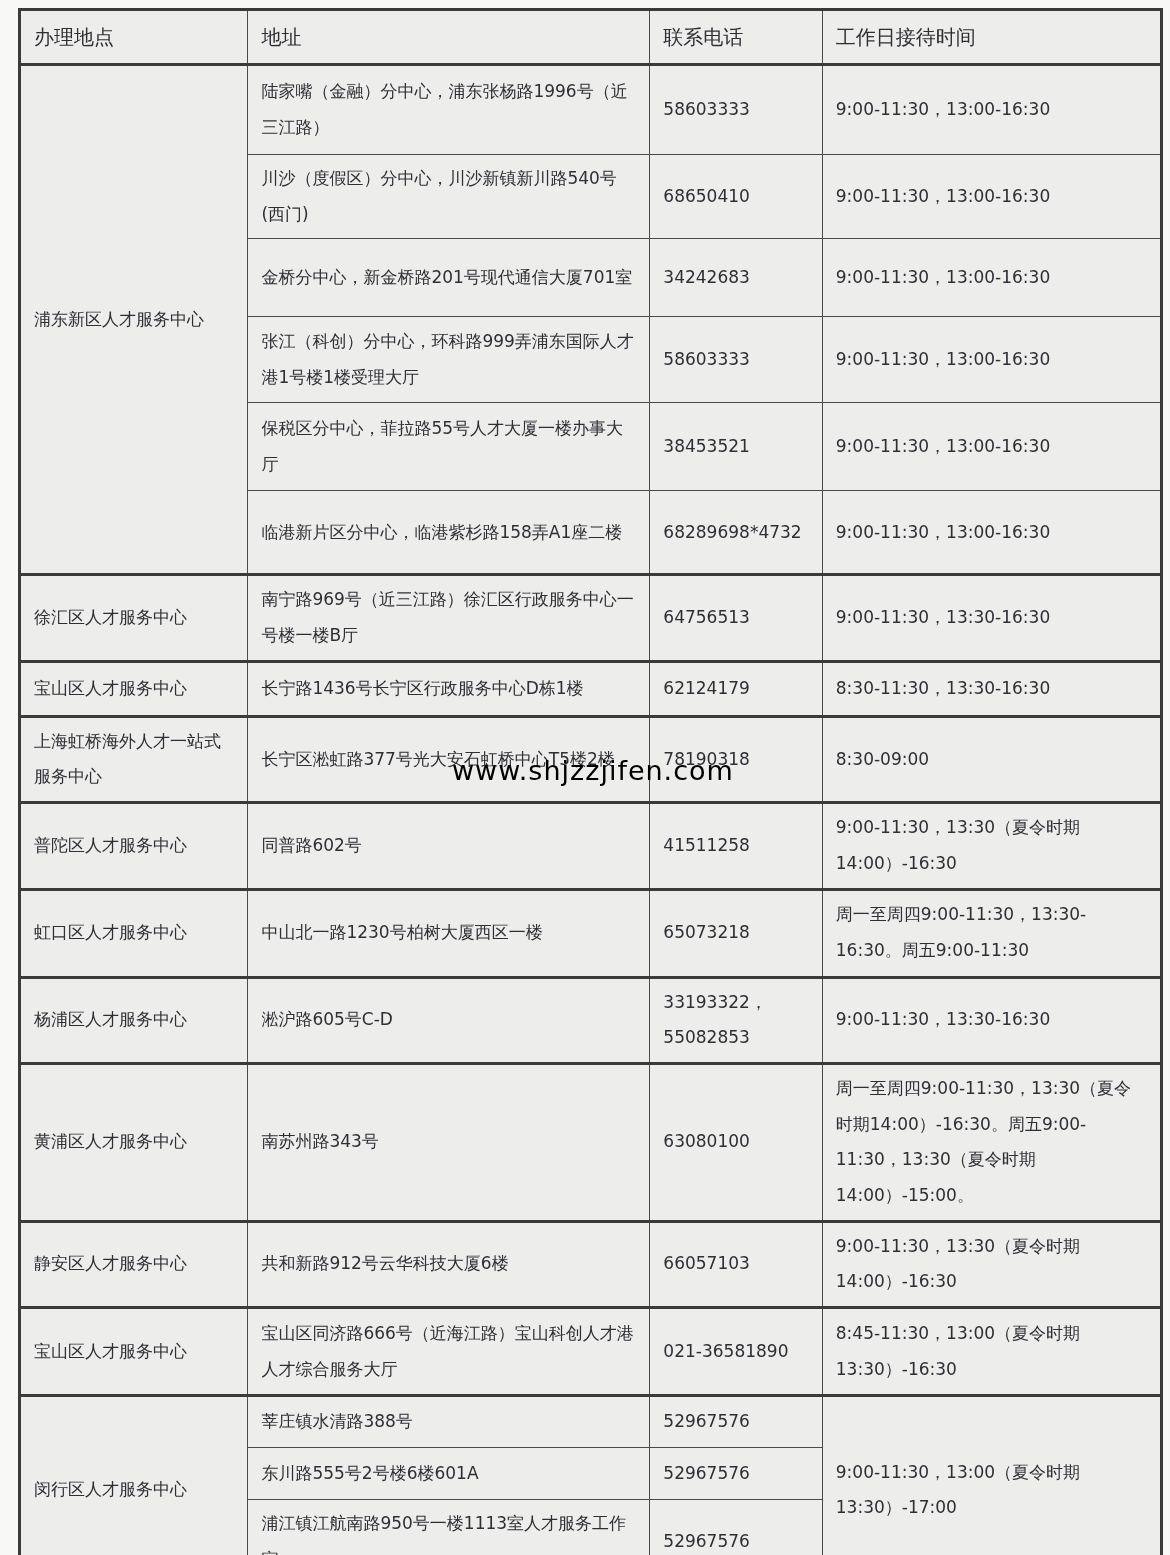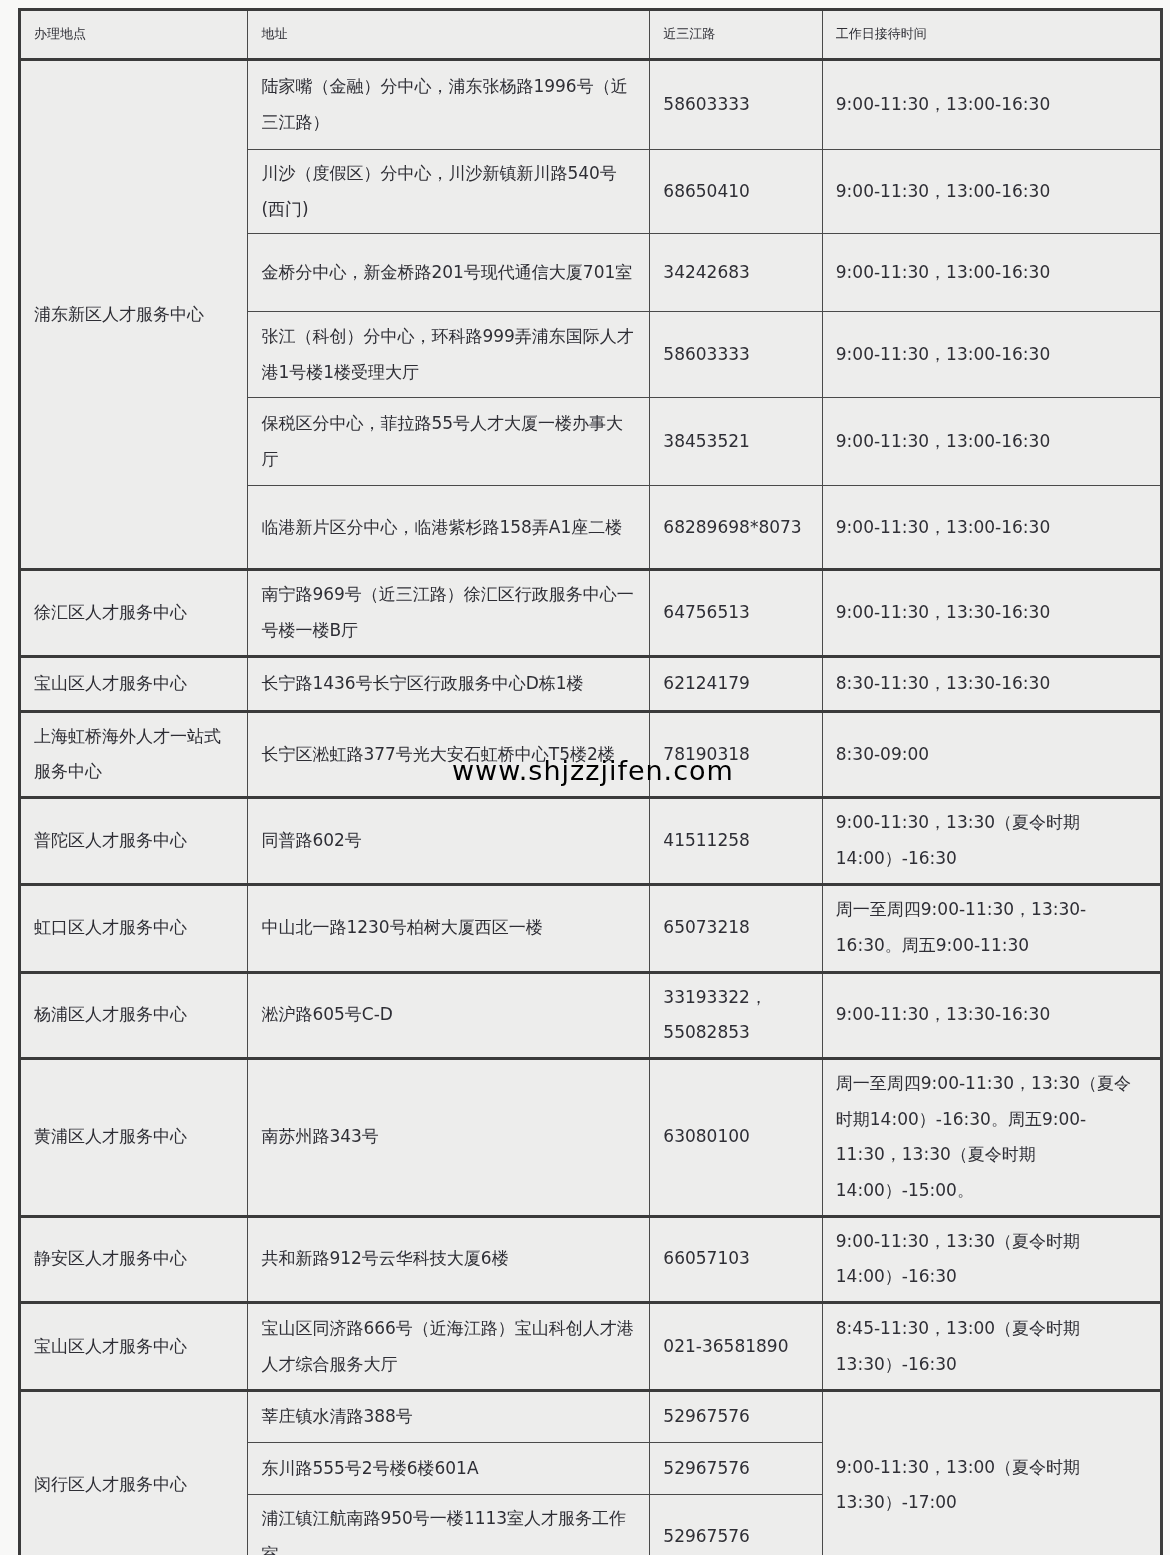--- a/index.html
+++ b/index.html
@@ -35,21 +35,21 @@
     border: 1px solid #4a4a4a;
     padding: 6px 13px;
     font-size: 17px;
     font-weight: normal;
     text-align: left;
     vertical-align: middle;
     line-height: 2.1;
     word-break: break-word;
   }
   th {
-    font-size: 13px;
+    font-size: 20px;
     line-height: 1.6;
     padding-top: 10px;
     padding-bottom: 10px;
   }
   tr.group-start th,
   tr.group-start td {
     border-top: 3px solid #3b3b3b;
   }
   tr.header th {
     border-bottom: 2px solid #3b3b3b;
@@ -74,21 +74,21 @@
     <colgroup>
       <col class="c-location">
         <col class="c-address">
         <col class="c-phone">
         <col class="c-hours">
     </colgroup>
     <tbody>
       <tr class="header" style="height:50px">
         <th>办理地点</th>
         <th>地址</th>
-        <th>近三江路</th>
+        <th>联系电话</th>
         <th>工作日接待时间</th>
       </tr>
 
       <tr class="group-start" style="height:90px">
         <td rowspan="6">浦东新区人才服务中心</td>
         <td>陆家嘴（金融）分中心，浦东张杨路1996号（近三江路）</td>
         <td>58603333</td>
         <td>9:00-11:30，13:00-16:30</td>
       </tr>
       <tr style="height:84px">
@@ -106,21 +106,21 @@
         <td>58603333</td>
         <td>9:00-11:30，13:00-16:30</td>
       </tr>
       <tr style="height:88px">
         <td>保税区分中心，菲拉路55号人才大厦一楼办事大厅</td>
         <td>38453521</td>
         <td>9:00-11:30，13:00-16:30</td>
       </tr>
       <tr style="height:84px">
         <td>临港新片区分中心，临港紫杉路158弄A1座二楼</td>
-        <td>68289698*8073</td>
+        <td>68289698*4732</td>
         <td>9:00-11:30，13:00-16:30</td>
       </tr>
 
       <tr class="group-start" style="height:82px">
         <td>徐汇区人才服务中心</td>
         <td>南宁路969号（近三江路）徐汇区行政服务中心一号楼一楼B厅</td>
         <td>64756513</td>
         <td>9:00-11:30，13:30-16:30</td>
       </tr>
 

